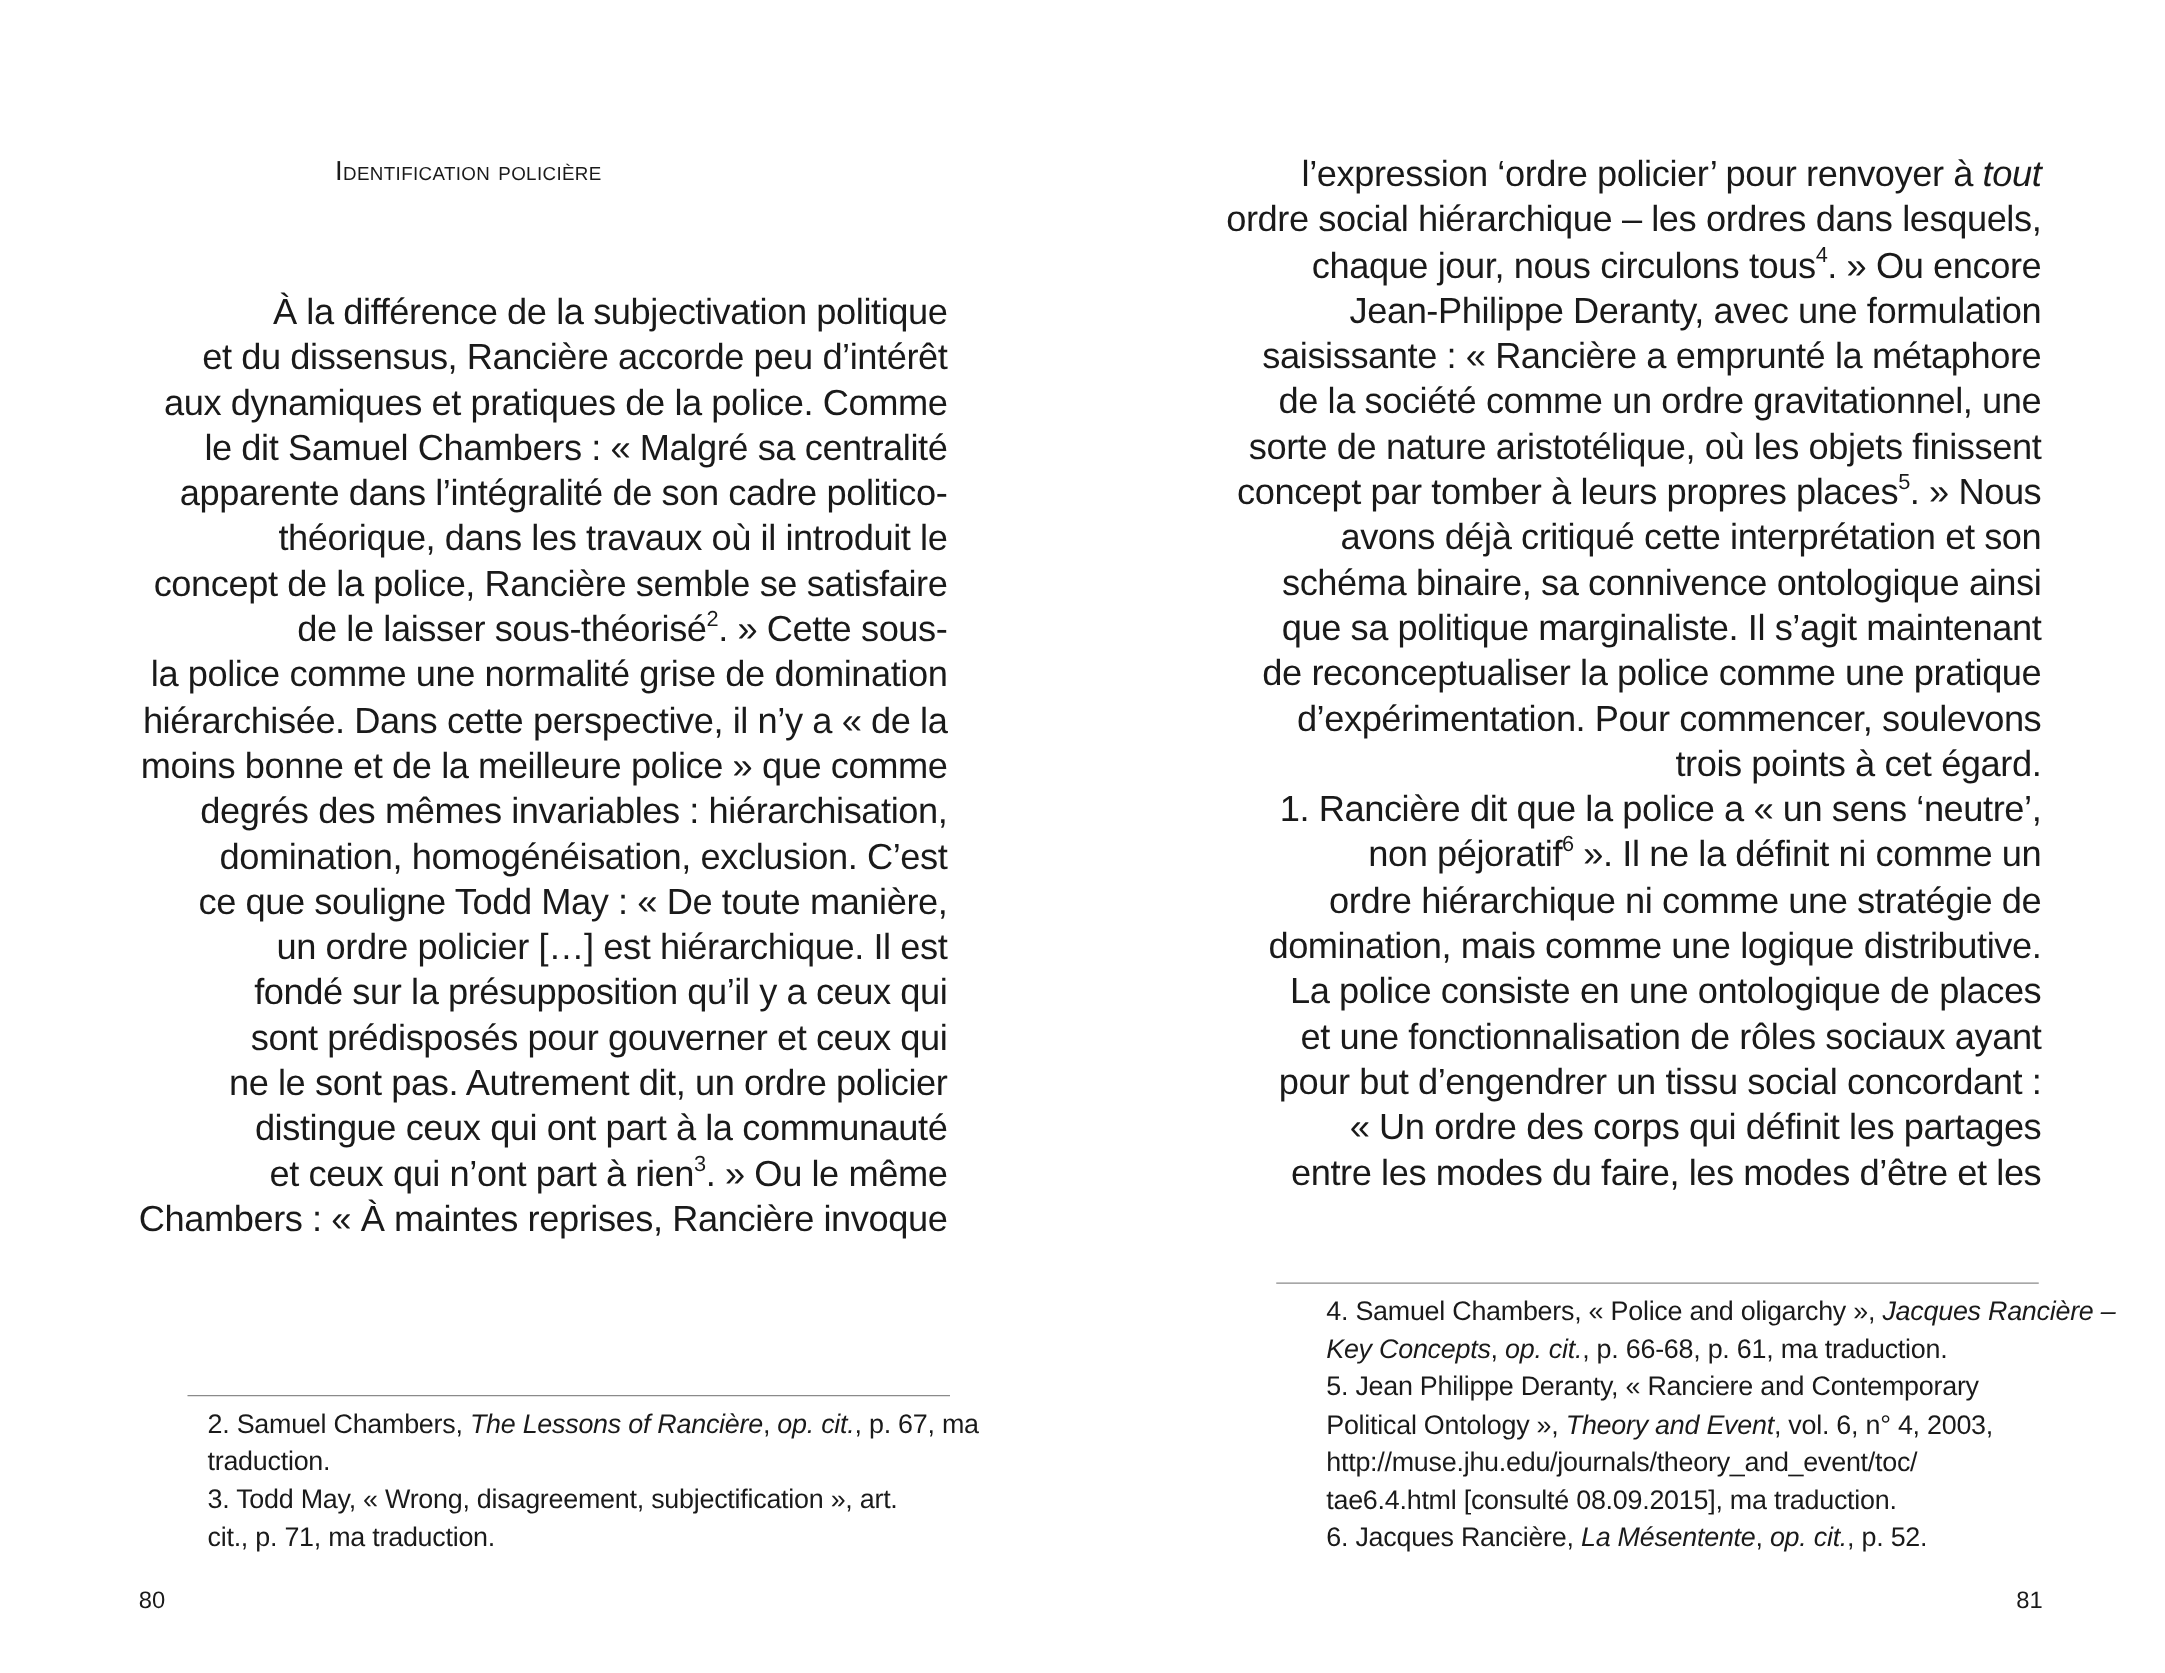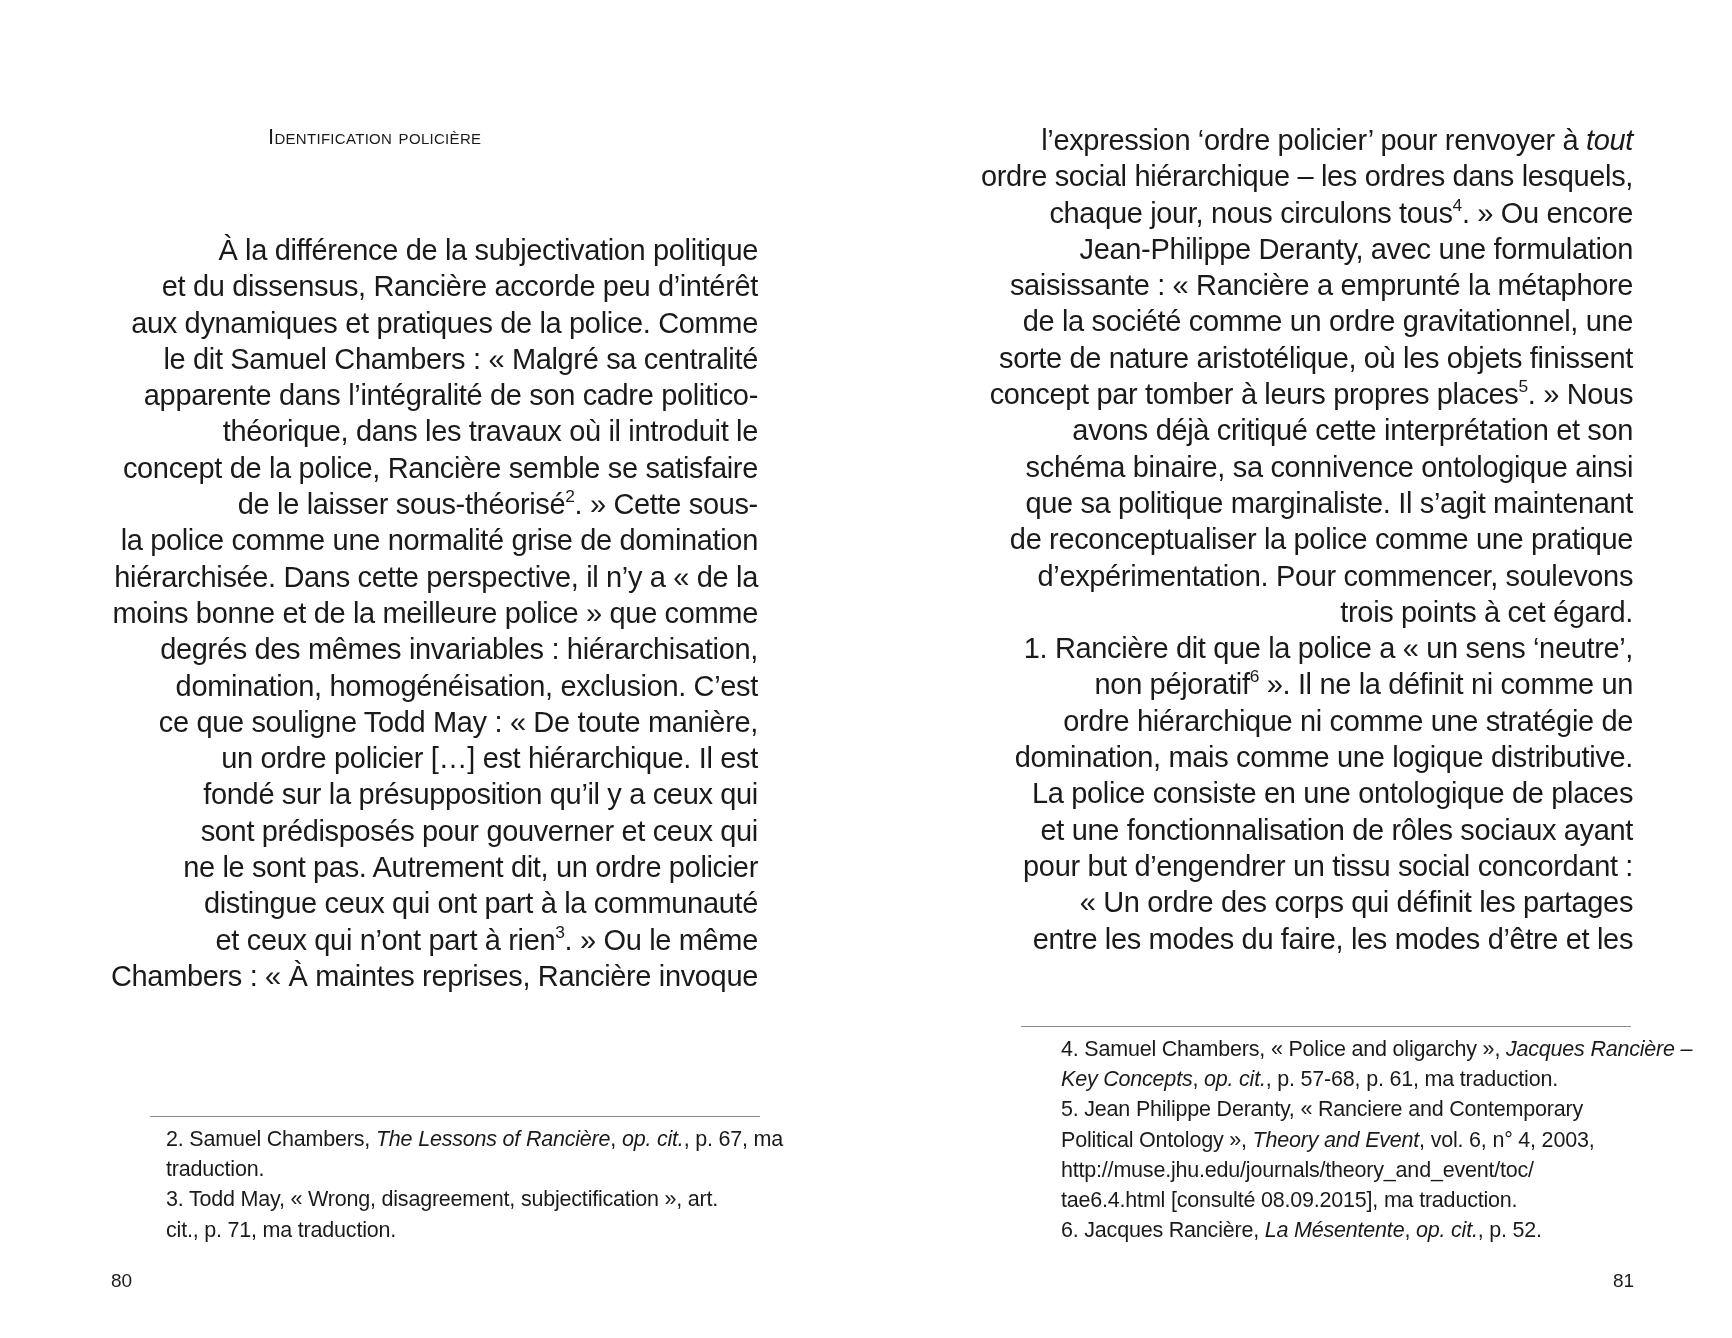--- a/index.html
+++ b/index.html
@@ -91,21 +91,21 @@
       <span class="line"><span>La police consiste en une ontologique de places</span></span>
       <span class="line"><span>et une fonctionnalisation de rôles sociaux ayant</span></span>
       <span class="line"><span>pour but d’engendrer un tissu social concordant :</span></span>
       <span class="line"><span>« Un ordre des corps qui définit les partages</span></span>
       <span class="line"><span>entre les modes du faire, les modes d’être et les</span></span>
     </div>
   <div class="rule" id="right-rule"></div>
   <div class="notes" id="right-notes">
       <div>
         <span class="note-line"><span>4. Samuel Chambers, « Police and oligarchy », </span><i>Jacques Rancière –</i></span>
-        <span class="note-line"><i>Key Concepts</i><span>, </span><i>op. cit.</i><span>, p. 57-68, p. 61, ma traduction.</span></span>
+        <span class="note-line"><i>Key Concepts</i><span>, </span><i>op. cit.</i><span>, p. 66-68, p. 61, ma traduction.</span></span>
       </div>
       <div>
         <span class="note-line"><span>5. Jean Philippe Deranty, « Ranciere and Contemporary</span></span>
         <span class="note-line"><span>Political Ontology », </span><i>Theory and Event</i><span>, vol. 6, n° 4, 2003,</span></span>
         <span class="note-line"><span>http://muse.jhu.edu/journals/theory_and_event/toc/</span></span>
         <span class="note-line"><span>tae6.4.html [consulté 08.09.2015], ma traduction.</span></span>
       </div>
       <div>
         <span class="note-line"><span>6. Jacques Rancière, </span><i>La Mésentente</i><span>, </span><i>op. cit.</i><span>, p. 52.</span></span>
       </div>

